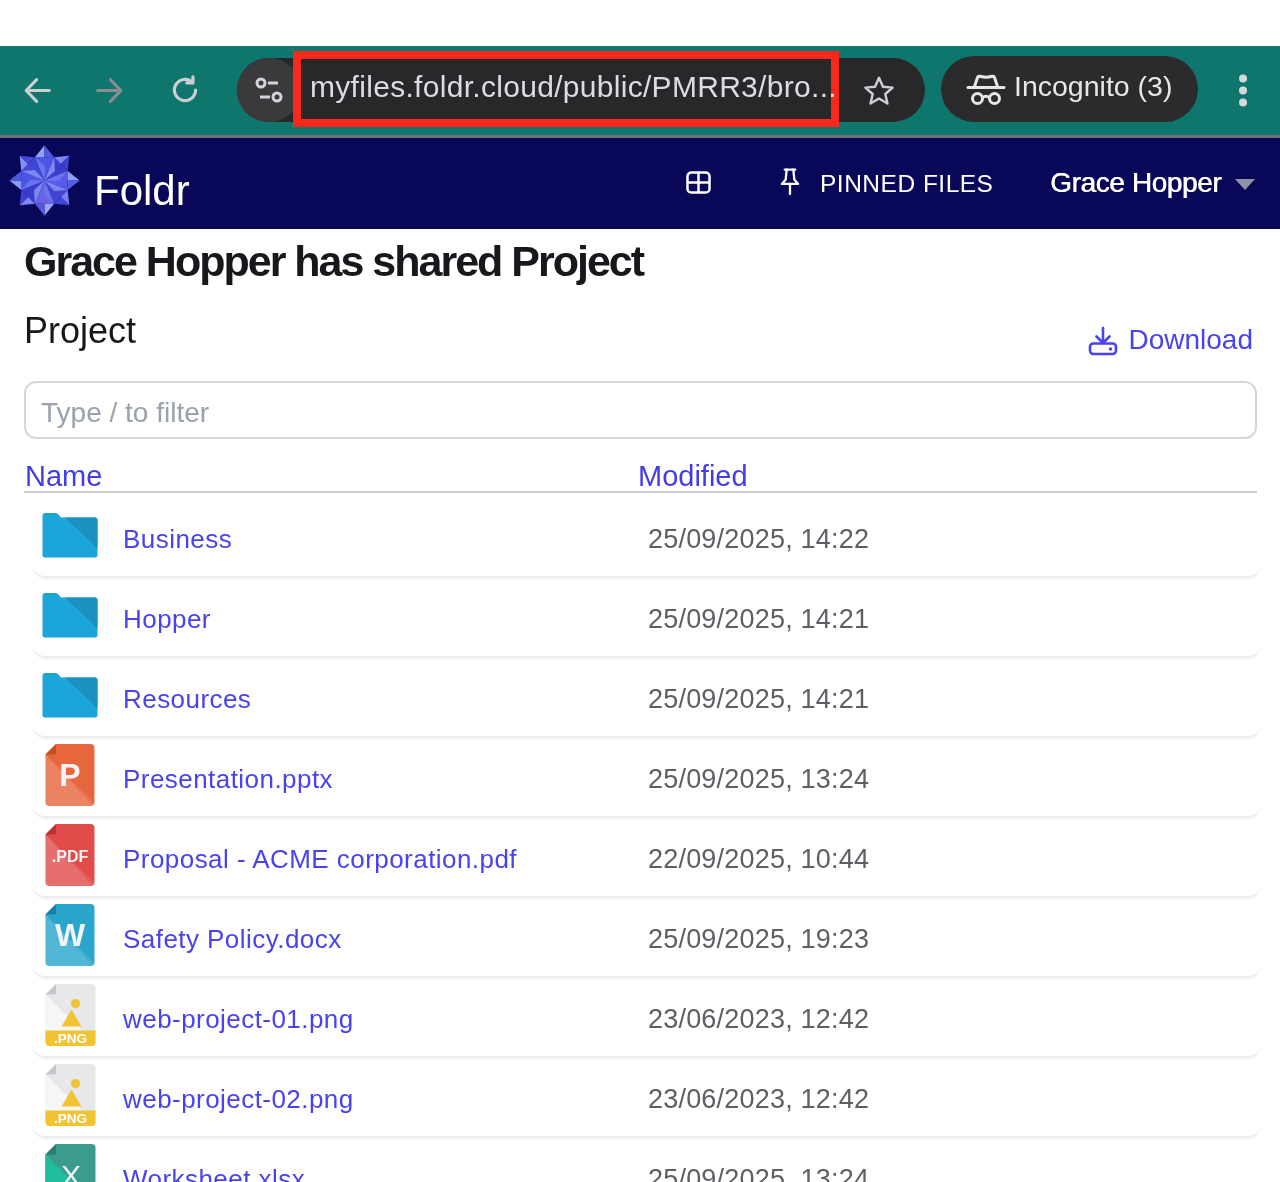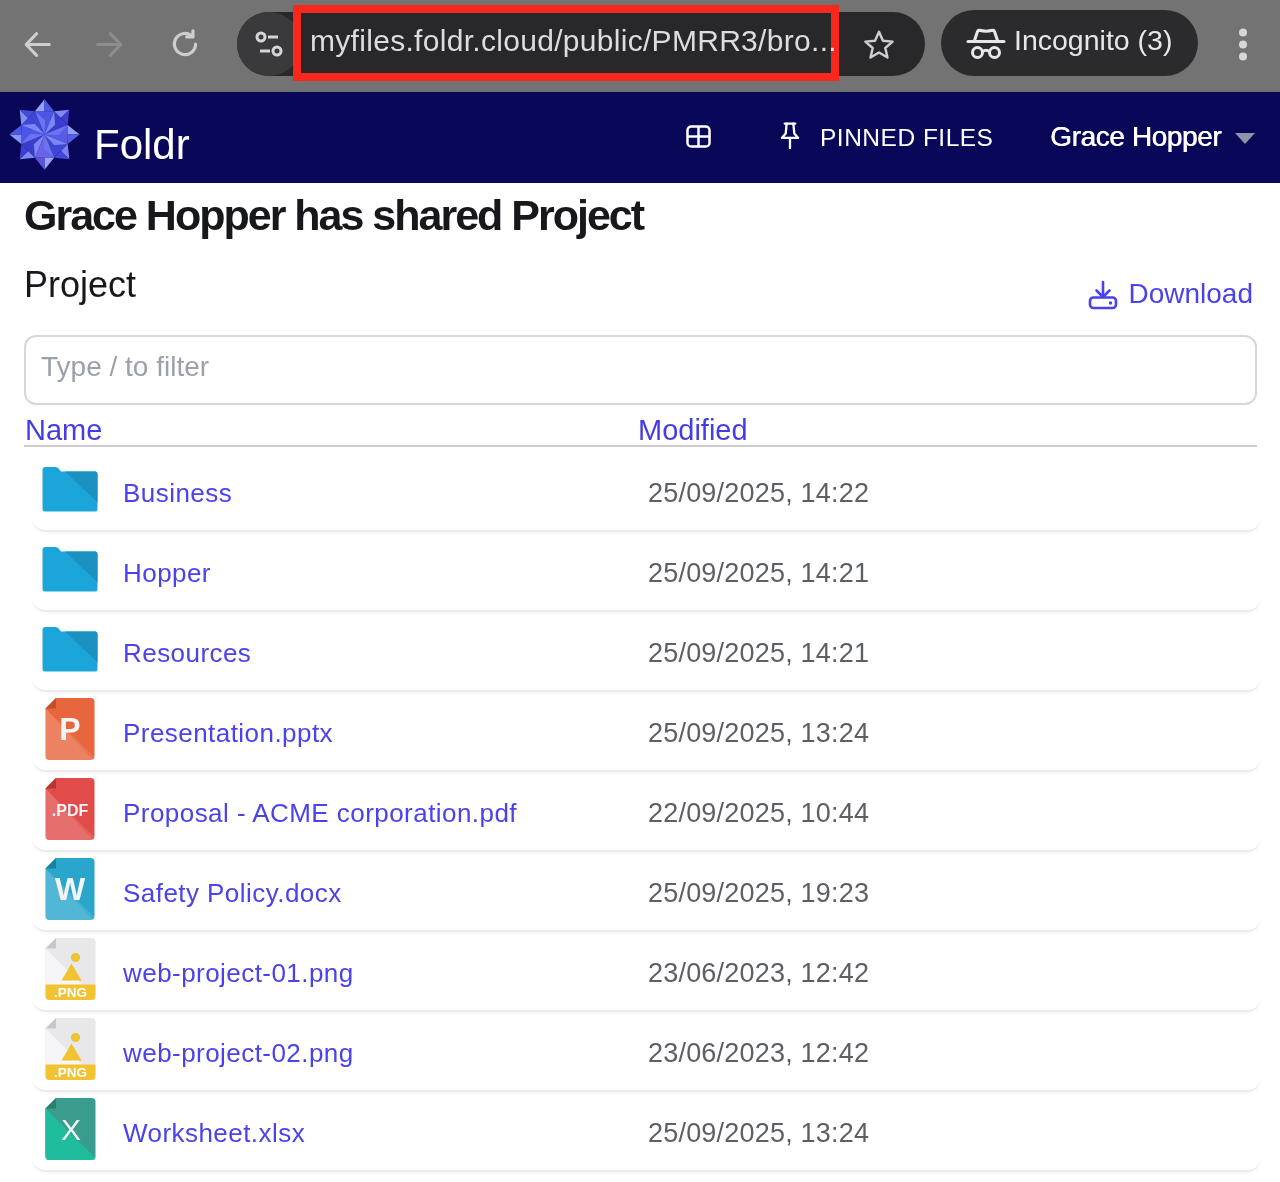--- a/index.html
+++ b/index.html
@@ -1,19 +1,19 @@
 <!DOCTYPE html>
 <html><head>
 <meta charset="utf-8">
 <style>
   * { margin:0; padding:0; box-sizing:border-box; }
   html,body { width:1280px; height:1182px; background:#fff; font-family:"Liberation Sans", sans-serif; overflow:hidden; }
 
   
-  .toolbar { position:relative; width:1280px; height:89px; background:#737373; }
+  .toolbar { position:relative; width:1280px; height:89px; background:#0f766e;margin-top:46px; }
   .tbline { width:1280px; height:3px; background:#6f7073; }
   .toolbar svg.navic { position:absolute; }
   .urlpill { position:absolute; left:237px; top:12px; width:688px; height:64px; border-radius:32px; background:#28282a; }
   .tunecircle { position:absolute; left:237px; top:12px; width:64px; height:64px; border-radius:50%; background:#3a3a3c; }
   .redbox { position:absolute; left:293px; top:5px; width:546px; height:76px; border:8px solid #f8291c; background:#28282a; }
   .urltext { position:absolute; left:310px; top:-3px; height:86px; line-height:88px; font-size:30px; color:#dcdde1; letter-spacing:0.3px; white-space:nowrap; }
   .incog { position:absolute; left:941px; top:10px; width:257px; height:66px; border-radius:33px; background:#2b2b2d; }
   .incogtext { position:absolute; left:1014px; top:-4px; height:86px; line-height:88px; font-size:28.5px; color:#e6e7e9; }
 
   
@@ -21,21 +21,21 @@
   .nav .brand { position:absolute; left:94px; top:36px; font-size:42px; line-height:33px; color:#fff; }
   .nav .pinned { position:absolute; left:820px; top:34px; font-size:24.5px; line-height:24.5px; color:#fff; letter-spacing:0.5px; }
   .nav .user { position:absolute; left:1050px; top:31px; font-size:28px; line-height:28px; font-weight:400; color:#fff; letter-spacing:-0.4px; text-shadow:0.6px 0 0 #fff; }
   .caret { position:absolute; left:1235px; top:41px; width:0; height:0; border-left:10px solid transparent; border-right:10px solid transparent; border-top:11px solid #8e93a8; }
 
   
   .content { position:relative; width:1280px; }
   h1 { position:absolute; left:24px; top:11px; font-size:43px; line-height:43px; font-weight:bold; color:#17181c; letter-spacing:-2.0px; }
   .projname { position:absolute; left:24px; top:84px; font-size:36px; line-height:36px; color:#17181c; }
   .dl { position:absolute; right:27px; top:85px; font-size:28px; line-height:28px; color:#4a42ec;margin-top:12px; }
-  .filter { position:absolute; left:24px; top:152px; width:1233px; height:70px; border:2px solid #d4d7dc; border-radius:12px; font-size:28px; color:#9aa1ab; line-height:60px; padding-left:15px; background:#fff; }
+  .filter { position:absolute; left:24px; top:152px; width:1233px; height:58px; border:2px solid #d4d7dc; border-radius:12px; font-size:28px; color:#9aa1ab; line-height:60px; padding-left:15px; background:#fff; }
 
   .thead { position:absolute; left:24px; width:1233px; top:231px; height:33px; border-bottom:2px solid #c9ccd2; }
   .thead .n { position:absolute; left:1px; top:0; font-size:29px; color:#443de6; }
   .thead .m { position:absolute; left:614px; top:0; font-size:29px; color:#443de6; }
   .rows { position:absolute; left:32px; top:269px; width:1233px; }
   .frow { position:relative; width:1229px; height:80px; border-bottom:2px solid #ececf0; border-radius:0 0 14px 14px; box-shadow:0 3px 3px -2px rgba(80,80,95,0.08); }
   .frow .icf { position:absolute; left:10px; top:50%; transform:translateY(-50%); }
   .frow .icd { position:absolute; left:13px; top:50%; transform:translateY(-50%); }
   .frow .nm { position:absolute; left:91px; top:0; height:80px; line-height:82px; font-size:26px; letter-spacing:0.45px; color:#4a42ec; }
   .frow .dt { position:absolute; left:616px; top:0; height:80px; line-height:82px; font-size:27px; letter-spacing:0.2px; color:#5c6065; }

